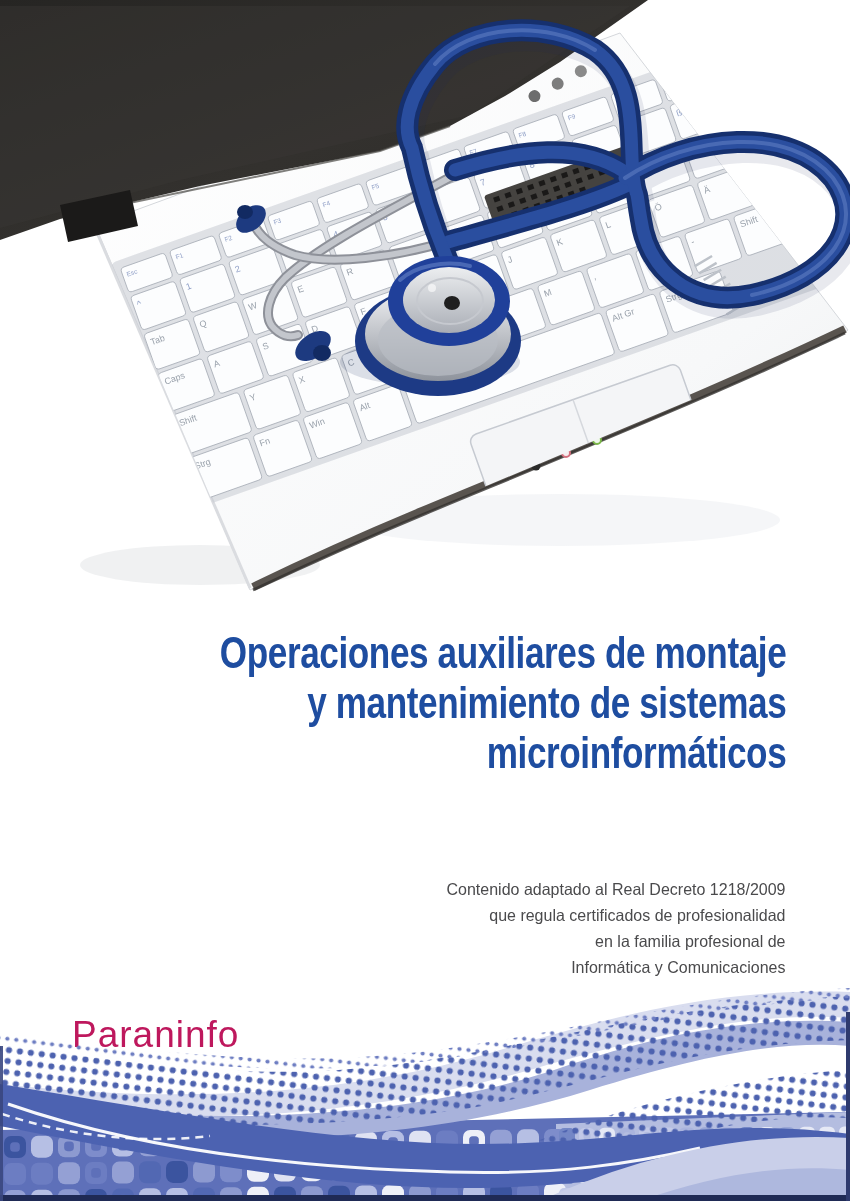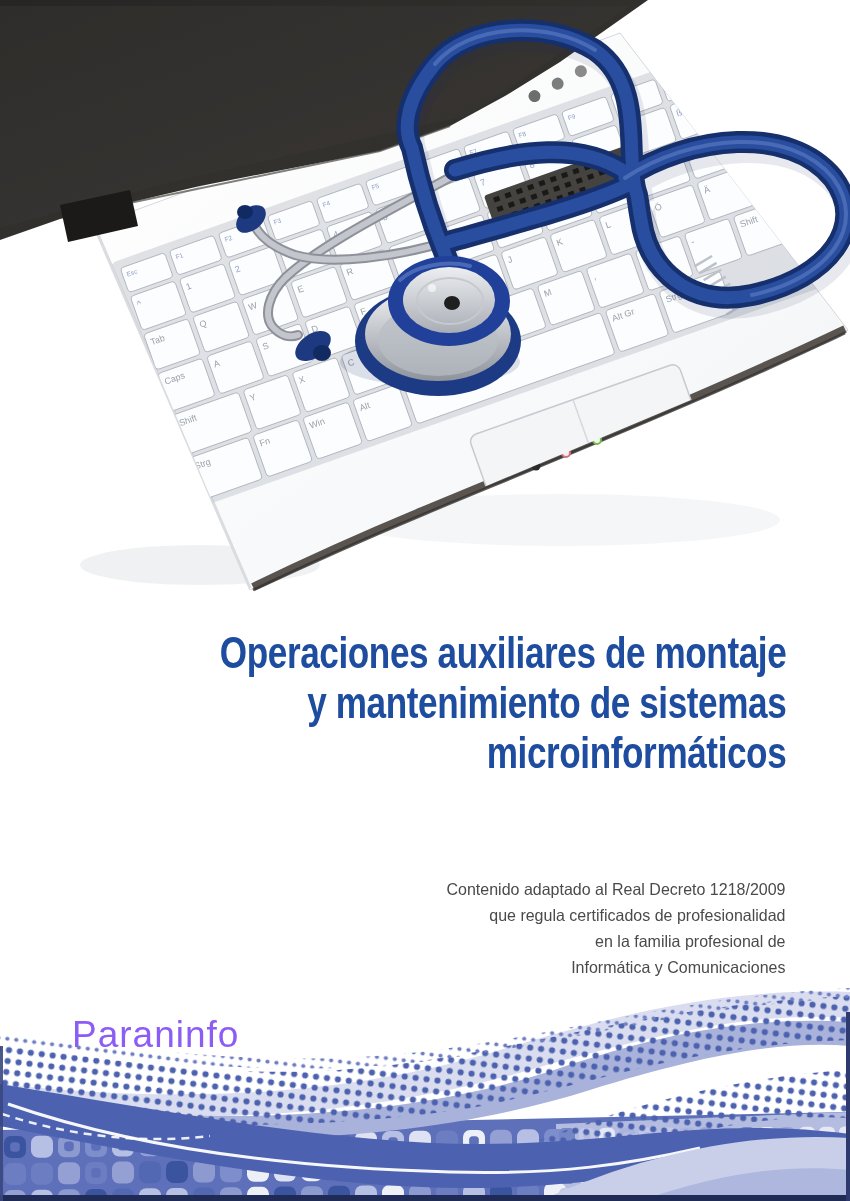--- a/index.html
+++ b/index.html
@@ -5,21 +5,21 @@
   html,body{margin:0;padding:0;background:#ffffff;}
   .page{position:relative;width:850px;height:1201px;margin:0 auto;background:#ffffff;overflow:hidden;
         font-family:"Liberation Sans",sans-serif;}
   .photo{position:absolute;top:0;left:0;width:850px;height:600px;}
   .title-block{position:absolute;top:628px;right:64px;text-align:right;color:#1e4da0;
 em        font-weight:bold;}
   .title-block{font-weight:bold;font-size:45px;line-height:50px;letter-spacing:-0.5px;
         transform:scaleX(0.78);transform-origin:100% 0;}
   .subtitle-block{position:absolute;top:876px;right:64px;text-align:right;color:#4a4a4c;
         font-size:16.5px;line-height:26px;transform:scaleX(0.97);transform-origin:100% 0;}
-  .publisher{position:absolute;top:1014px;left:72px;color:#8b5cf6;font-size:37px;
+  .publisher{position:absolute;top:1014px;left:72px;color:#be185d;font-size:37px;
         letter-spacing:1px;}
   .wave{position:absolute;top:988px;left:0;width:850px;height:213px;}
   svg{display:block;}
 </style>
 </head>
 <body>
 
 <div class="page">
 
   <svg class="photo" viewBox="0 0 850 600">

